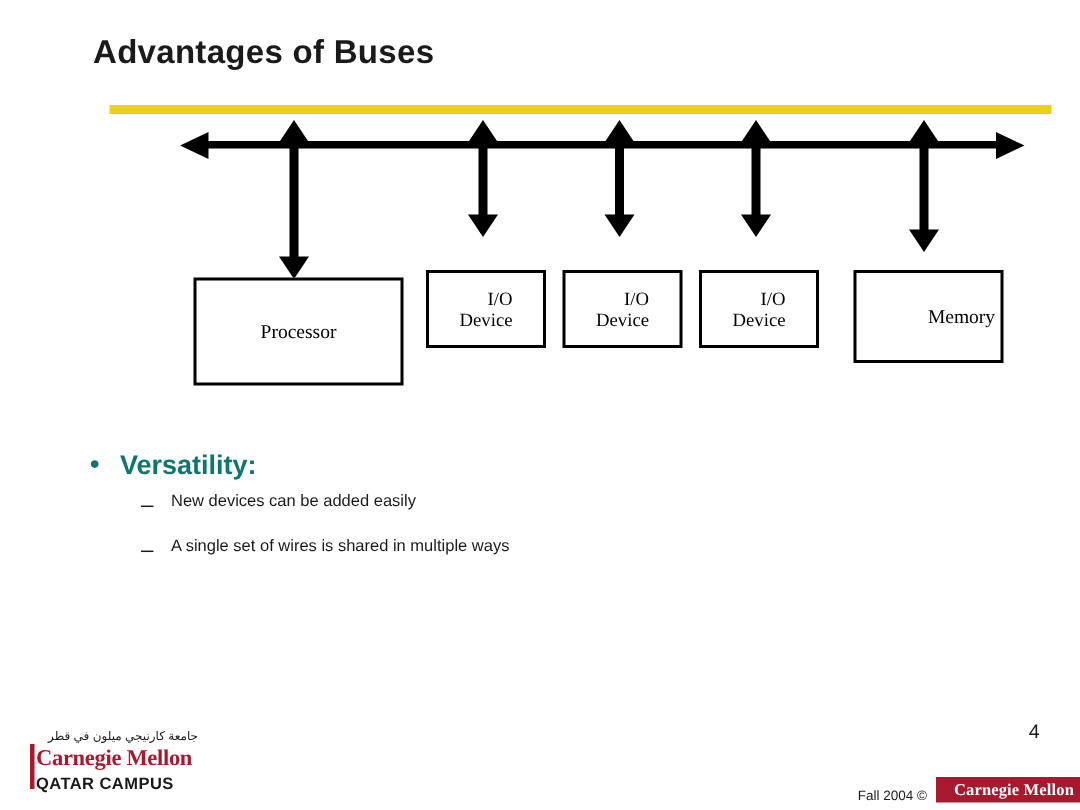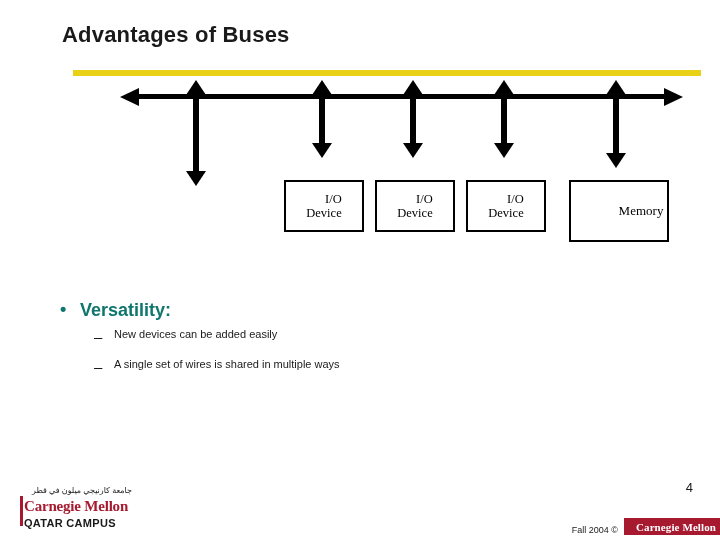--- a/index.html
+++ b/index.html
@@ -288,20 +288,23 @@
       <div class="stem"></div>
       <div class="up"></div>
       <div class="down"></div>
     </div>
     <div class="conn" style="left:597px; height:72px;">
       <div class="stem"></div>
       <div class="up"></div>
       <div class="down"></div>
     </div>
 
+    <div class="box" style="left:113px; top:105px; width:140px; height:72px;">
+      <span>Processor</span>
+    </div>
 
     <div class="box small" style="left:268px; top:100px; width:80px; height:52px;">
       <span class="multiline">I/O<br>Device</span>
     </div>
 
     <div class="box small" style="left:359px; top:100px; width:80px; height:52px;">
       <span class="multiline">I/O<br>Device</span>
     </div>
 
     <div class="box small" style="left:450px; top:100px; width:80px; height:52px;">

